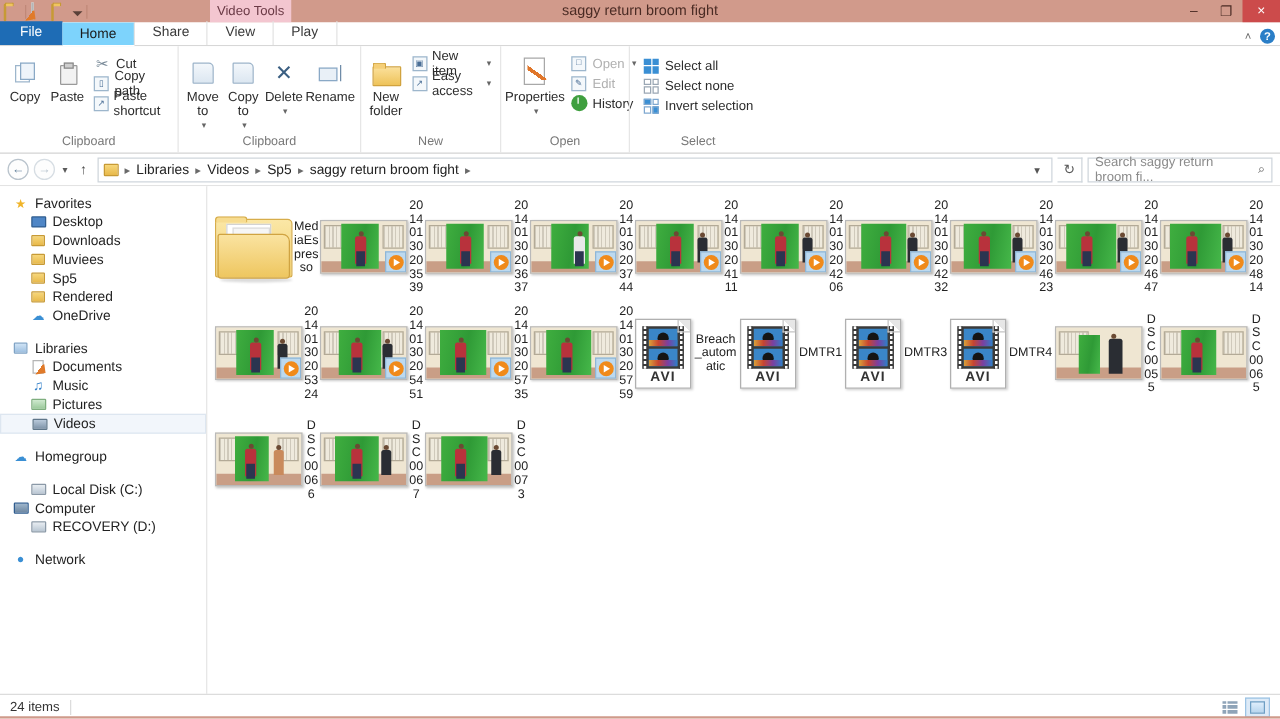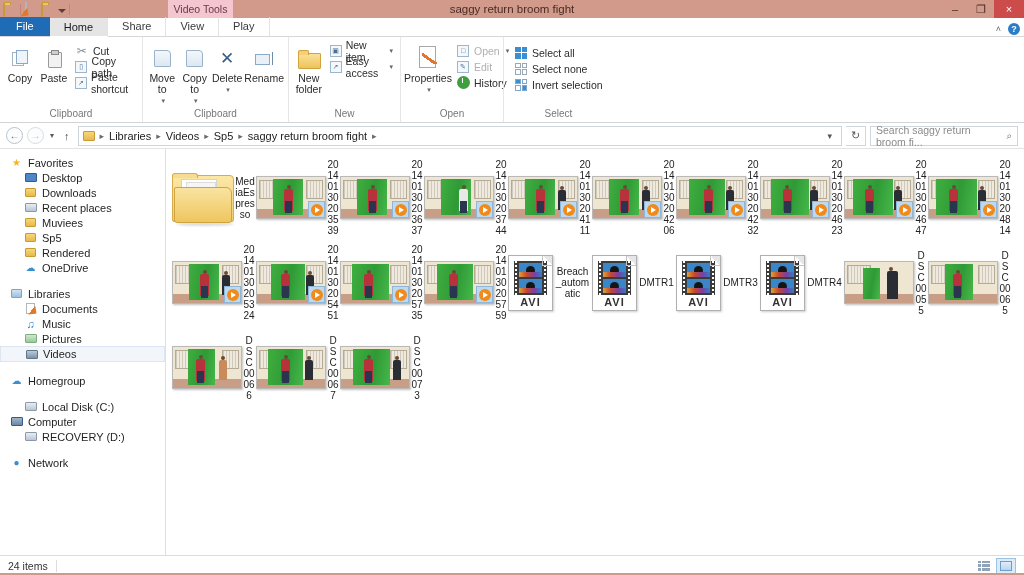--- a/index.html
+++ b/index.html
@@ -58,21 +58,21 @@
   
   .ribbon-tabs {
     height: 19px; background:#ffffff; display:flex; align-items:flex-end;
     border-bottom: 1px solid #d7d7d7; position:relative;
   }
   .rtab {
     height:19px; line-height:19px; padding:0 14px; font-size:11px; color:#3a3a3a;
     border-right:1px solid #e3e3e3;
   }
   .rtab.file { background:#1e6cb5; color:#fff; padding:0 16px; border-right:none; }
-  .rtab.active { background:#e5e5e5; color:#1a1a1a; border-bottom:1px solid #fff; position:relative; top:1px; }
+  .rtab.active { background:#7dd3fc; color:#1a1a1a; border-bottom:1px solid #fff; position:relative; top:1px; }
   .rtab.play { margin-left:0px; }
   .ribbon-right { position:absolute; right:4px; bottom:1px; display:flex; align-items:center; gap:7px; }
   .chev-up { color:#6b6b6b; font-size:9px; }
   .help-ico {
     width:12px;height:12px;border-radius:50%;background:#2a7ec7;color:#fff;
     font-size:9px; display:flex;align-items:center;justify-content:center; font-weight:bold;
   }
 
   
   .ribbon {
@@ -491,26 +491,20 @@
         <span>Desktop</span>
       </div>
       <div class="nav-item child">
         <span class="ni">
             <span class="sq-folder"></span>
           </span>
         <span>Downloads</span>
       </div>
       <div class="nav-item child">
         <span class="ni">
-            <span class="sq-disk"></span>
-          </span>
-        <span>Recent places</span>
-      </div>
-      <div class="nav-item child">
-        <span class="ni">
             <span class="sq-folder"></span>
           </span>
         <span>Muviees</span>
       </div>
       <div class="nav-item child">
         <span class="ni">
             <span class="sq-folder"></span>
           </span>
         <span>Sp5</span>
       </div>

